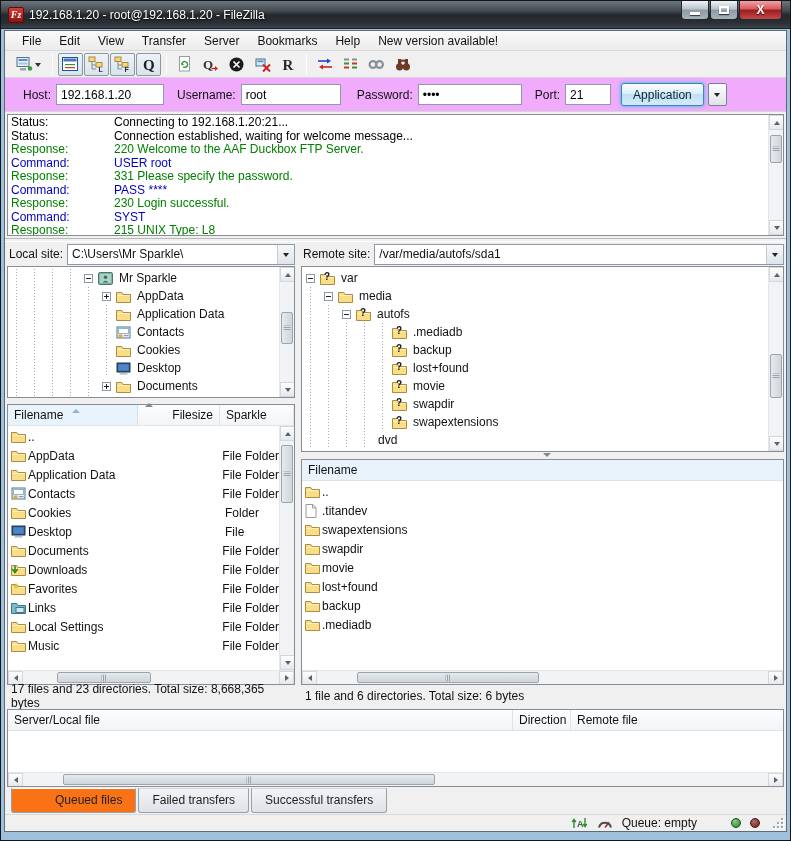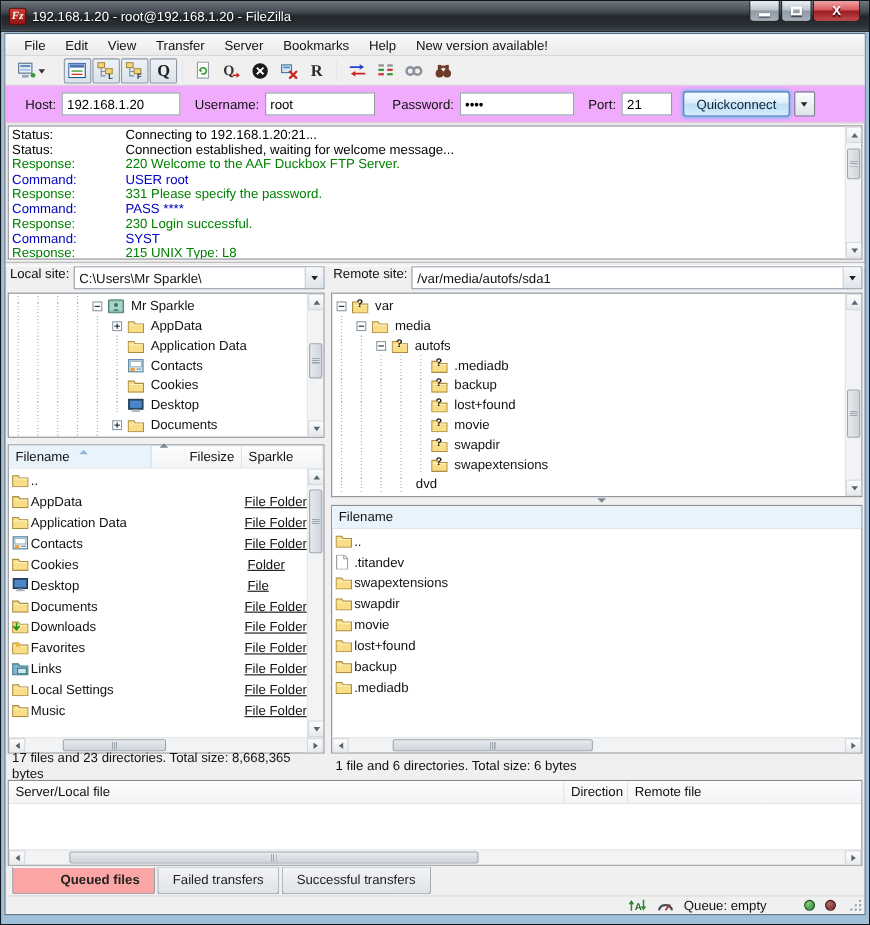--- a/index.html
+++ b/index.html
@@ -53,21 +53,21 @@
   .k-response{color:#008000;}
   .k-command{color:#0000c0;}
   .hdivider{height:6px;position:relative;}
   .hdivider::after{content:"";position:absolute;left:0;right:0;top:2px;height:2px;border-top:1px solid #b9b9b9;border-bottom:1px solid #fff;}
   
   .panes{flex:none;height:465px;display:flex;padding:0 2px;}
   .pane{display:flex;flex-direction:column;min-width:0;}
   .pane.left{width:288px;flex:none;}
   .pane.right{flex:1;}
   .vsplit{width:6px;flex:none;}
-  .sitebar{height:24px;display:flex;align-items:flex-start;gap:4px;}
+  .sitebar{height:24px;display:flex;align-items:center;gap:4px;}
   .sitelabel{flex:none;padding-left:2px;}
   .combo{flex:1;height:21px;border:1px solid #8f9aa8;background:#fff;display:flex;align-items:center;overflow:hidden;}
   .combo .val{flex:1;padding:0 4px;white-space:nowrap;overflow:hidden;}
   .combo .cbtn{width:17px;height:100%;border-left:1px solid #c6ccd2;background:linear-gradient(#f6f8fa,#dfe5ea);display:flex;align-items:center;justify-content:center;flex:none;}
   .treebox{background:#fff;border:1px solid #898c95;display:flex;overflow:hidden;}
   .treebox.local{height:132px;}
   .treebox.remote{height:186px;}
   .tree{flex:1;overflow:hidden;padding-top:2px;}
   .trow{display:flex;align-items:center;height:18px;white-space:nowrap;}
   .ind{width:18px;height:18px;flex:none;position:relative;}
@@ -93,21 +93,21 @@
   .lheader{height:21px;display:flex;border-bottom:1px solid #e0e4e8;background:linear-gradient(#fcfdfe,#f2f4f6);flex:none;}
   .hcell{display:flex;align-items:center;padding:0 6px;border-right:1px solid #e0e4e8;position:relative;}
   .hcell.hl{background:#e9f3fc;border-right-color:#cce2f2;}
   .hcell.right{justify-content:flex-end;}
   .sortarrow{position:absolute;top:0px;left:64px;width:0;height:0;border:4px solid transparent;border-bottom:4px solid #8fb4d4;}
   .rowswrap{flex:1;display:flex;overflow:hidden;}
   .lrows{flex:1;overflow:hidden;padding-top:1px;}
   .frow{display:flex;align-items:center;height:19px;white-space:nowrap;}
   .c-name{display:flex;align-items:center;overflow:hidden;padding-left:3px;}
   .c-size{text-align:right;padding-right:8px;}
-  .c-type{padding-left:5px;text-decoration:underline;}
+  .c-type{padding-left:5px;}
   .pstatus{height:22px;display:flex;align-items:center;padding-left:4px;}
   
   .vsb{width:15px;flex:none;background:#f2f3f4;border-left:1px solid #e4e6e8;display:flex;flex-direction:column;}
   .hsb{height:14px;flex:none;background:#f2f3f4;border-top:1px solid #e4e6e8;display:flex;}
   .sbtn{width:15px;height:15px;flex:none;display:flex;align-items:center;justify-content:center;background:linear-gradient(#fdfdfd,#e6e9ec);border:1px solid #d4d8dc;}
   .hsb .sbtn{width:15px;height:14px;}
   .arr{width:0;height:0;border:3px solid transparent;}
   .arr.up{border-bottom:4px solid #566471;margin-top:-2px;}
   .arr.dn{border-top:4px solid #566471;margin-top:3px;}
   .arr.lf{border-right:4px solid #566471;margin-left:-2px;}
@@ -127,21 +127,21 @@
   #hs-queue .sthumb{left:40px;width:372px;}
   
   .queuebox{height:78px;margin:2px 2px 0 2px;background:#fff;border:1px solid #898c95;display:flex;flex-direction:column;overflow:hidden;flex:none;}
   .qheader{height:21px;display:flex;background:linear-gradient(#fcfdfe,#f2f4f6);border-bottom:1px solid #e0e4e8;flex:none;}
   .qheader .hcell{flex:none;}
   .qbody{flex:1;background:#fff;}
   
   .tabsrow{height:27px;display:flex;align-items:flex-start;padding:1px 0 0 6px;gap:2px;flex:none;}
   .tab{padding:4px 13px 5px 13px;border:1px solid #98a0a8;border-radius:0 0 3px 3px;border-top:1px solid #cfd4d9;
     background:linear-gradient(#f2f3f5,#dfe3e7);color:#222;}
-  .tab.active{background:#fca5a5;font-weight:bold;border-top-color:#fff;padding-left:43px;}
+  .tab.active{background:#f97316;font-weight:normal;border-top-color:#fff;padding-left:43px;}
   
   .statusbar{flex:1;display:flex;align-items:center;justify-content:flex-end;gap:9px;padding-right:26px;position:relative;border-top:1px solid #dadada;}
   .led{width:10px;height:10px;border-radius:50%;}
   .led.green{background:radial-gradient(circle at 35% 30%,#7fd07f,#2e7e2e);border:1px solid #1d4d1d;}
   .led.red{background:radial-gradient(circle at 35% 30%,#b06a6a,#6e2222);border:1px solid #441414;}
   .grip{position:absolute;right:2px;bottom:2px;width:12px;height:12px;}
   .grip i{position:absolute;width:2px;height:2px;background:#9aa5ae;box-shadow:1px 1px 0 #fff;}
   .grip i:nth-child(1){right:1px;bottom:1px;}
   .grip i:nth-child(2){right:5px;bottom:1px;}
   .grip i:nth-child(3){right:1px;bottom:5px;}
@@ -321,21 +321,21 @@
 
     <div class="quickbar">
       <label>Host:</label>
       <input class="qc-input" style="width: 108px;" value="192.168.1.20">
       <label style="margin-left:13px">Username:</label>
       <input class="qc-input" style="width: 100px;" value="root">
       <label style="margin-left:16px">Password:</label>
       <input class="qc-input" style="width: 104px;" value="••••">
       <label style="margin-left:13px">Port:</label>
       <input class="qc-input" style="width: 46px;" value="21">
-      <button class="qc-btn">Quickconnect</button>
+      <button class="qc-btn">Application</button>
       <button class="qc-drop">
           <span class="caret-dn"></span>
         </button>
     </div>
 
     <div class="logbox">
       <div class="loglines" id="log">
           <div class="logline k-status">
             <span class="lab">Status:</span>
             <span class="txt">Connecting to 192.168.1.20:21...</span>

